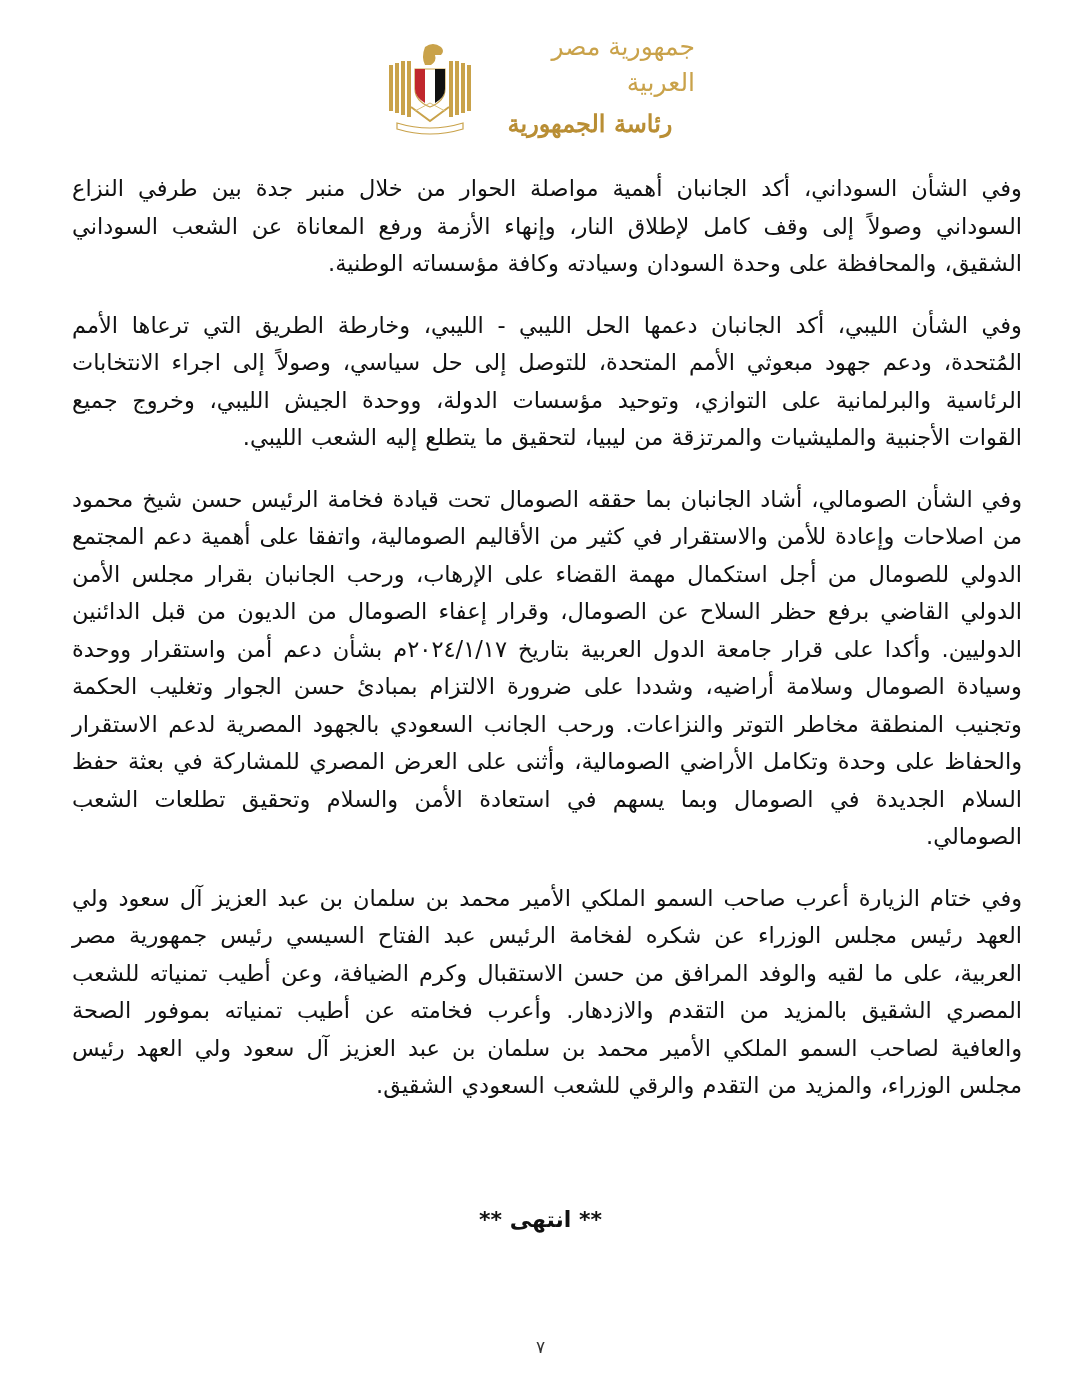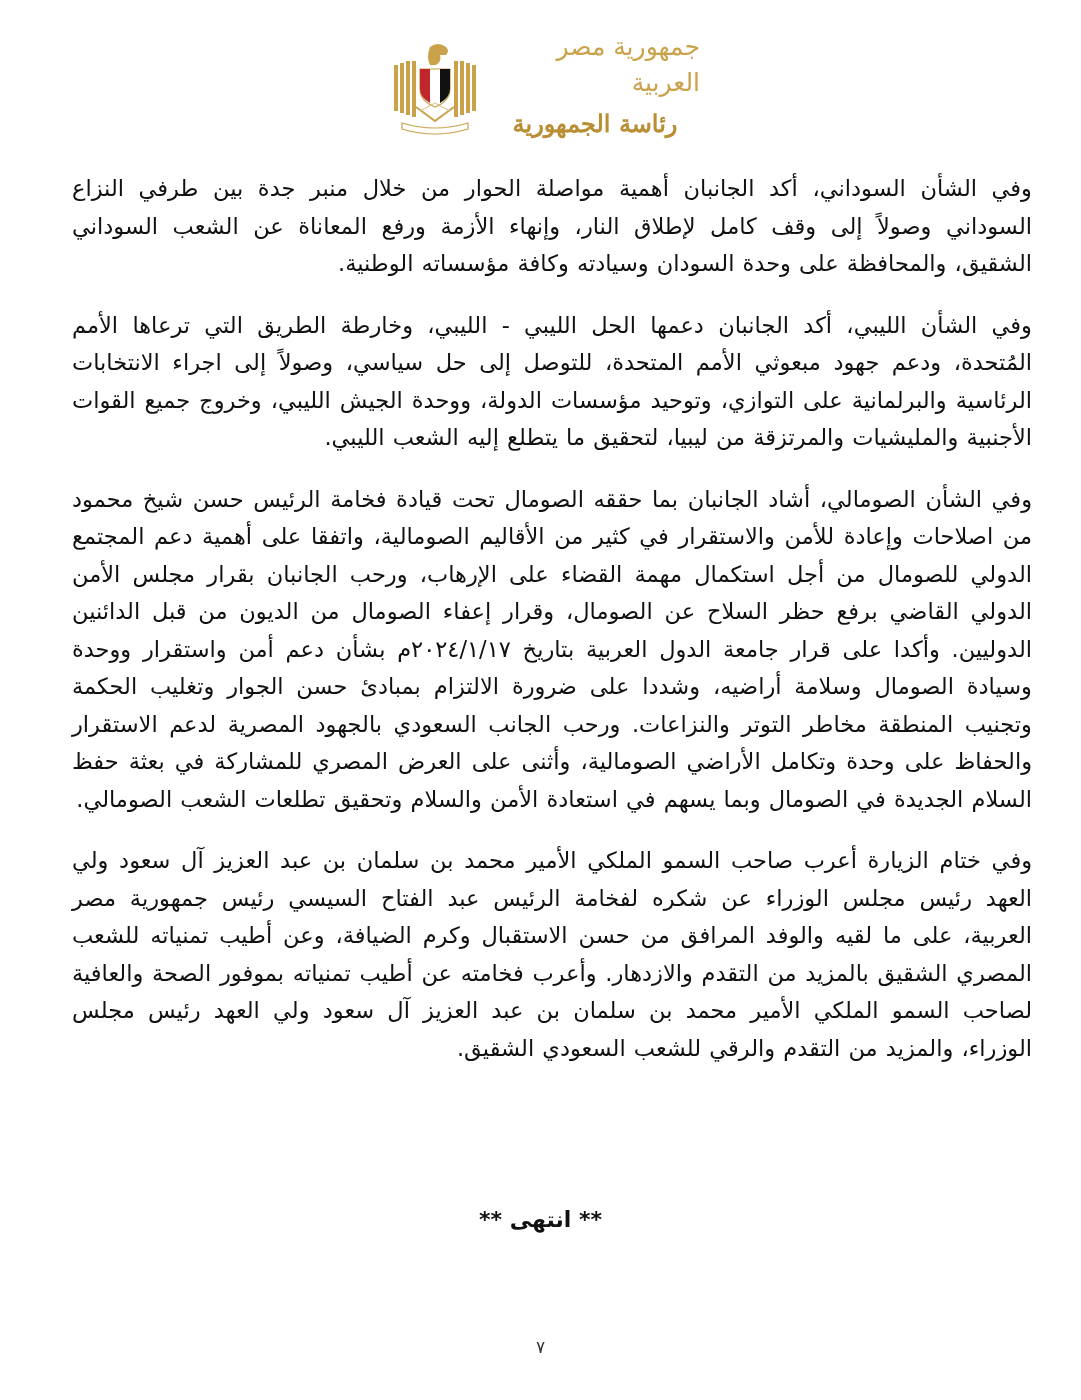--- a/index.html
+++ b/index.html
@@ -17,21 +17,20 @@
     }
     .header {
       position: absolute;
       top: 38px;
       left: 385px;
       width: 320px;
       height: 100px;
       display: flex;
       flex-direction: row;
       align-items: center;
-      justify-content: center;
       gap: 10px;
       direction: ltr;
     }
     .emblem {
       width: 90px;
       height: 95px;
     }
     .calligraphy {
       width: 210px;
       height: 95px;
@@ -66,21 +65,21 @@
       top: 170px;
       left: 72px;
       width: 960px;
       direction: rtl;
     }
     .para {
       font-size: 22.5px;
       line-height: 37.5px;
       text-align: justify;
       text-align-last: right;
-      margin: 0 0 24px 0;
+      margin: 0 10px 24px 0;
       word-spacing: 1px;
     }
     .ending {
       position: absolute;
       top: 1207px;
       left: 0;
       width: 1081px;
       text-align: center;
       font-size: 22px;
       font-weight: bold;

